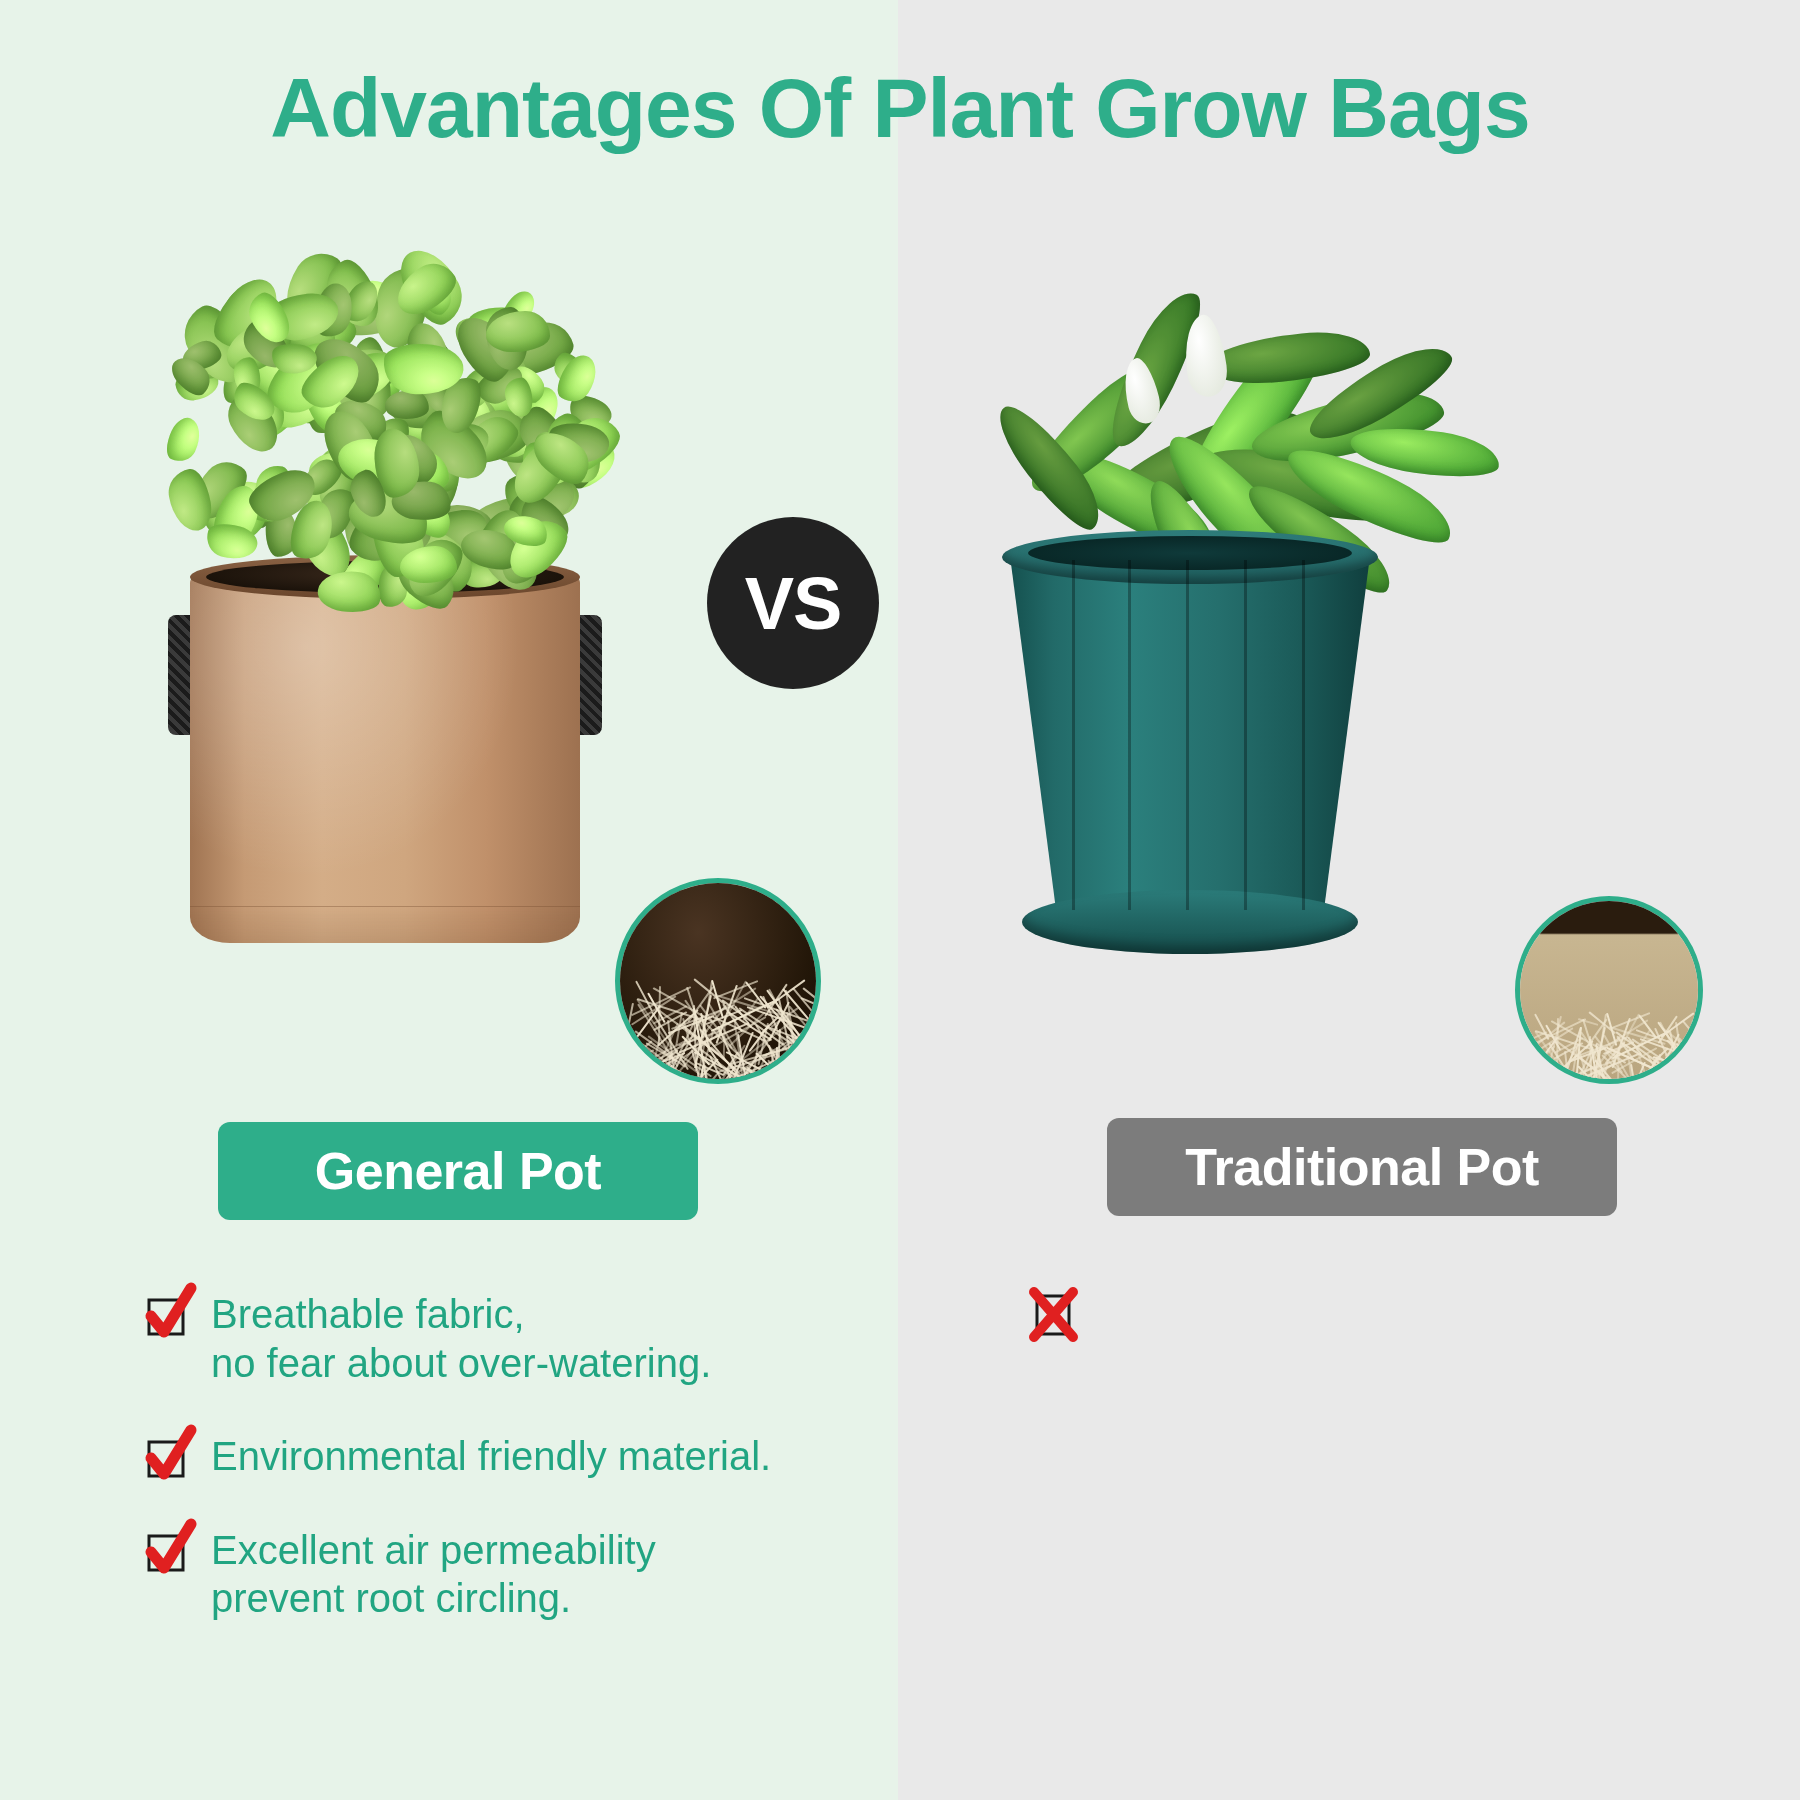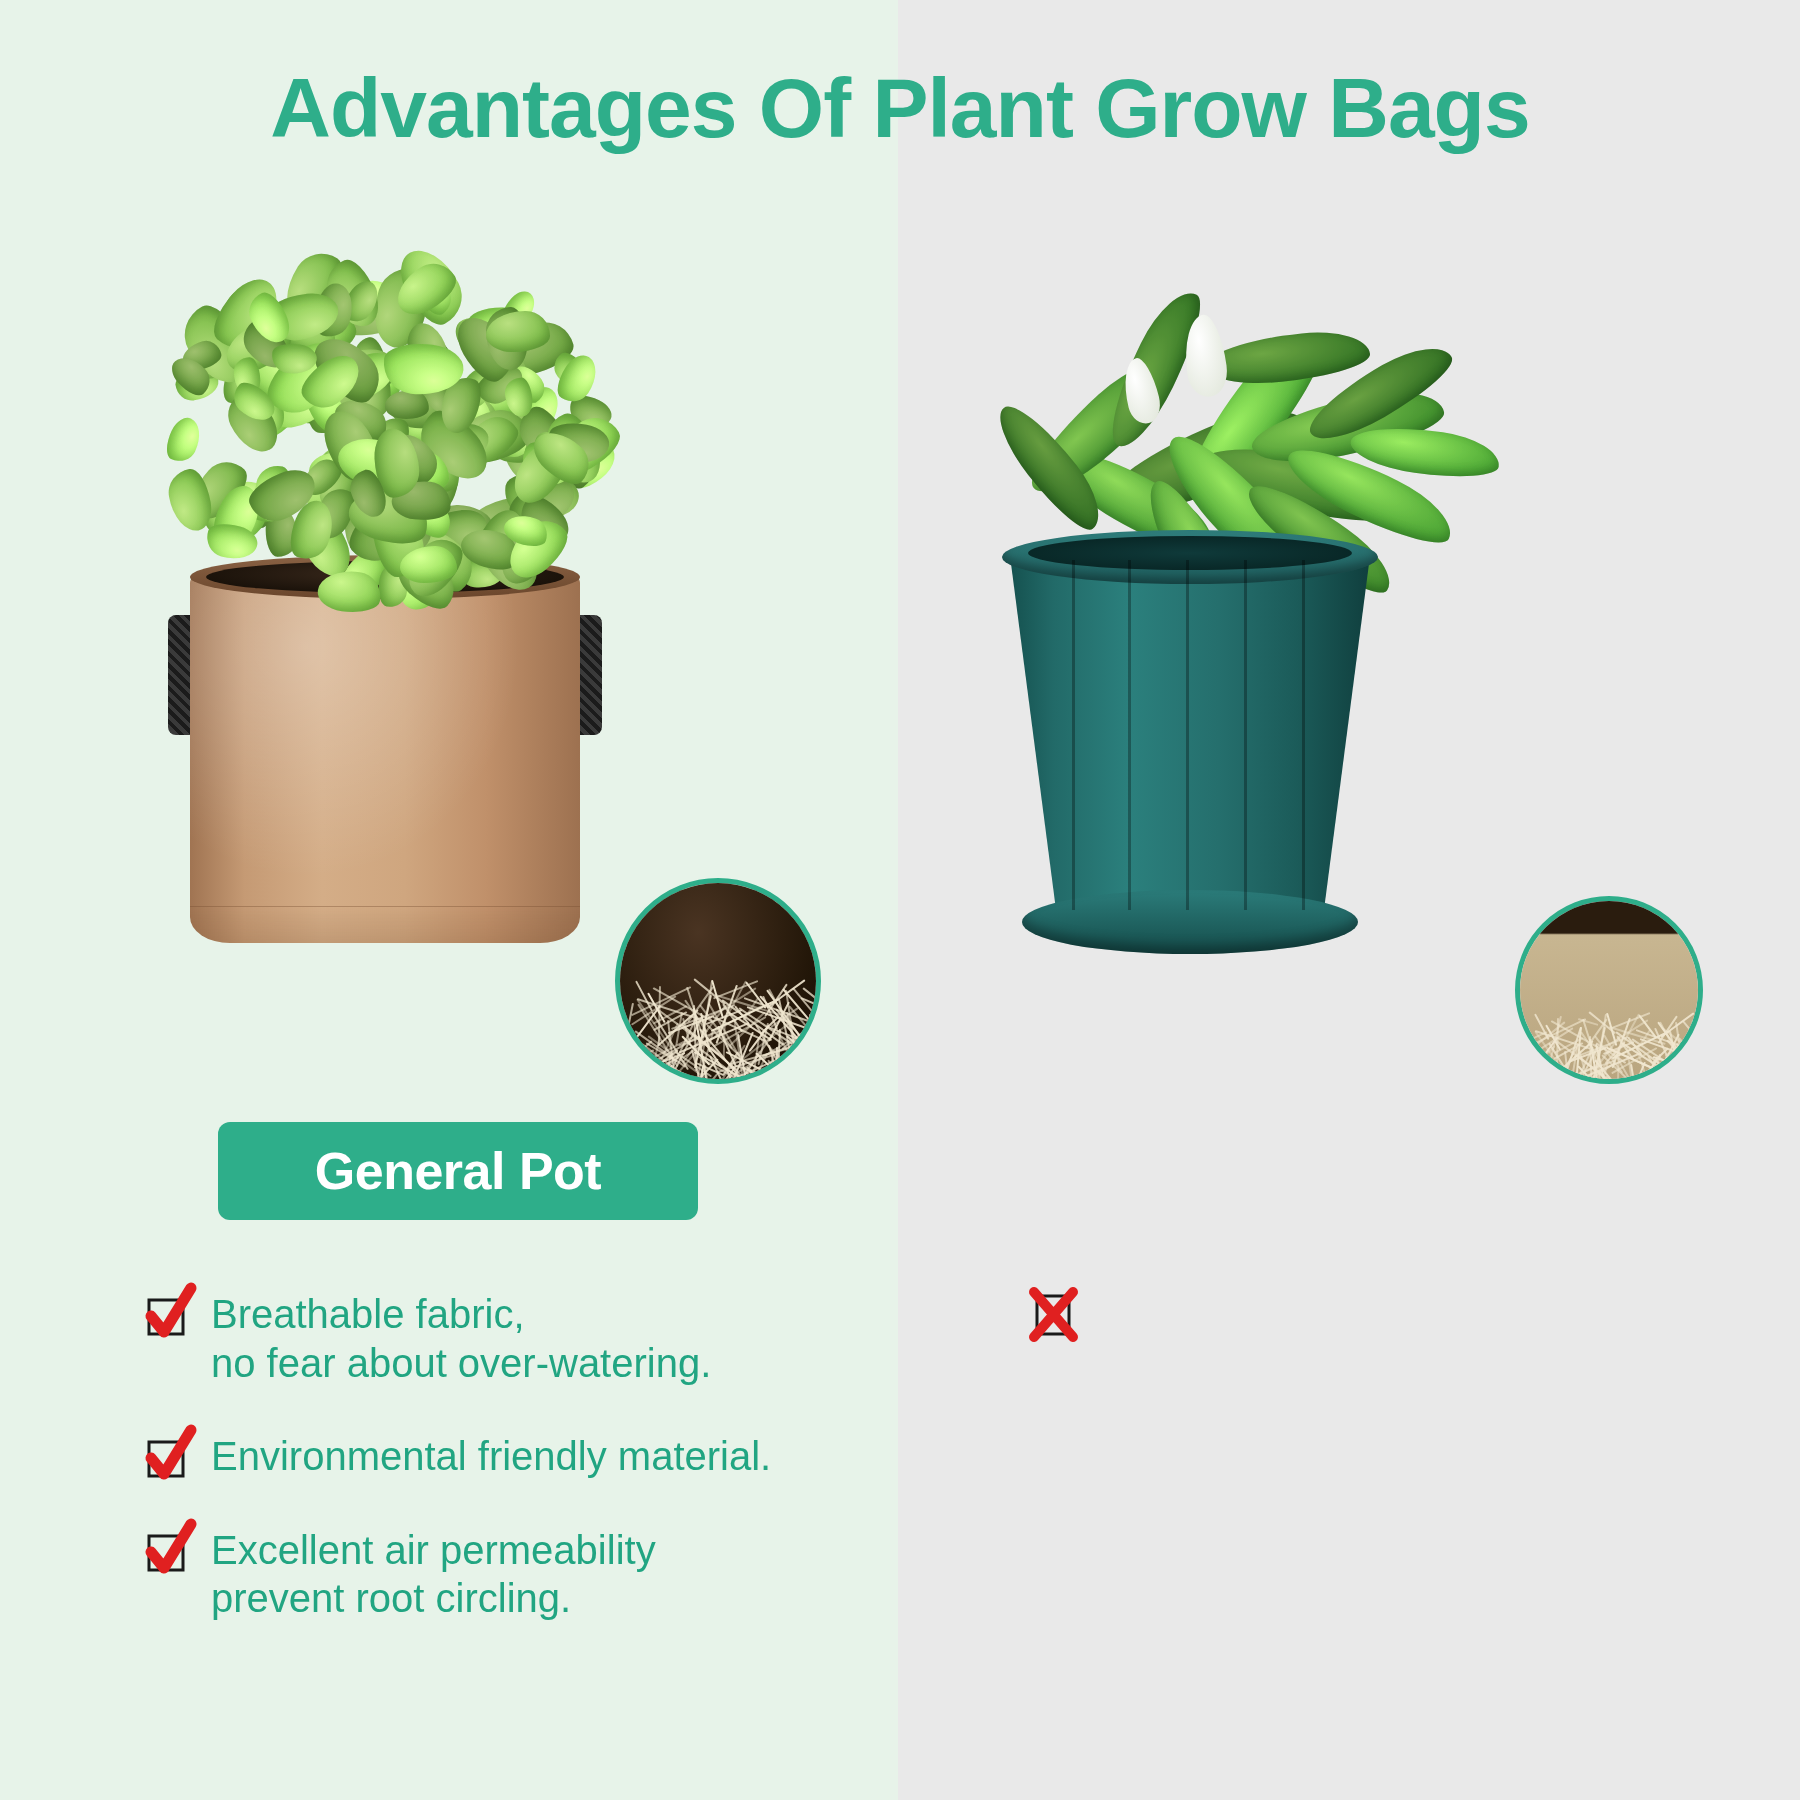--- a/index.html
+++ b/index.html
@@ -798,22 +798,24 @@
         <div class="rootline" style="left: 175.76px; top: 148.15px; width: 2px; height: 21.4902px; opacity: 0.822778; transform: rotate(-59.8081deg);"></div>
         <div class="rootline" style="left: 115.15px; top: 146.468px; width: 2px; height: 62.0202px; opacity: 0.471123; transform: rotate(-18.7239deg);"></div>
         <div class="rootline" style="left: 43.738px; top: 121.288px; width: 2px; height: 50.5418px; opacity: 0.553708; transform: rotate(51.3296deg);"></div>
         <div class="rootline" style="left: 162.894px; top: 178.417px; width: 2px; height: 29.8515px; opacity: 0.51597; transform: rotate(-4.65405deg);"></div>
         <div class="rootline" style="left: 85.982px; top: 147.461px; width: 2px; height: 55.1753px; opacity: 0.962585; transform: rotate(-66.2668deg);"></div>
         <div class="rootline" style="left: 59.6833px; top: 126.424px; width: 2px; height: 50.3508px; opacity: 0.928329; transform: rotate(5.02088deg);"></div>
         <div class="rootline" style="left: 144.632px; top: 156.045px; width: 2px; height: 31.9297px; opacity: 0.609444; transform: rotate(-14.0492deg);"></div>
       </div>
   </div>
 
+  <div class="vs-badge">VS</div>
 
   <div class="badge badge-left">General Pot</div>
+  <div class="badge badge-right">Traditional Pot</div>
 
   <div class="bullets bullets-left">
     <div class="bullet">
       <span class="mark">
         <svg viewBox="0 0 58 62">
           <rect x="10" y="18" width="34" height="34" fill="none" stroke="#1a1a1a" stroke-width="3"></rect>
           <path d="M12 34 L25 50 L52 6" fill="none" stroke="#e02020" stroke-width="11" stroke-linecap="round" stroke-linejoin="round"></path>
         </svg>
       </span>
       <span class="btext">Breathable fabric,

